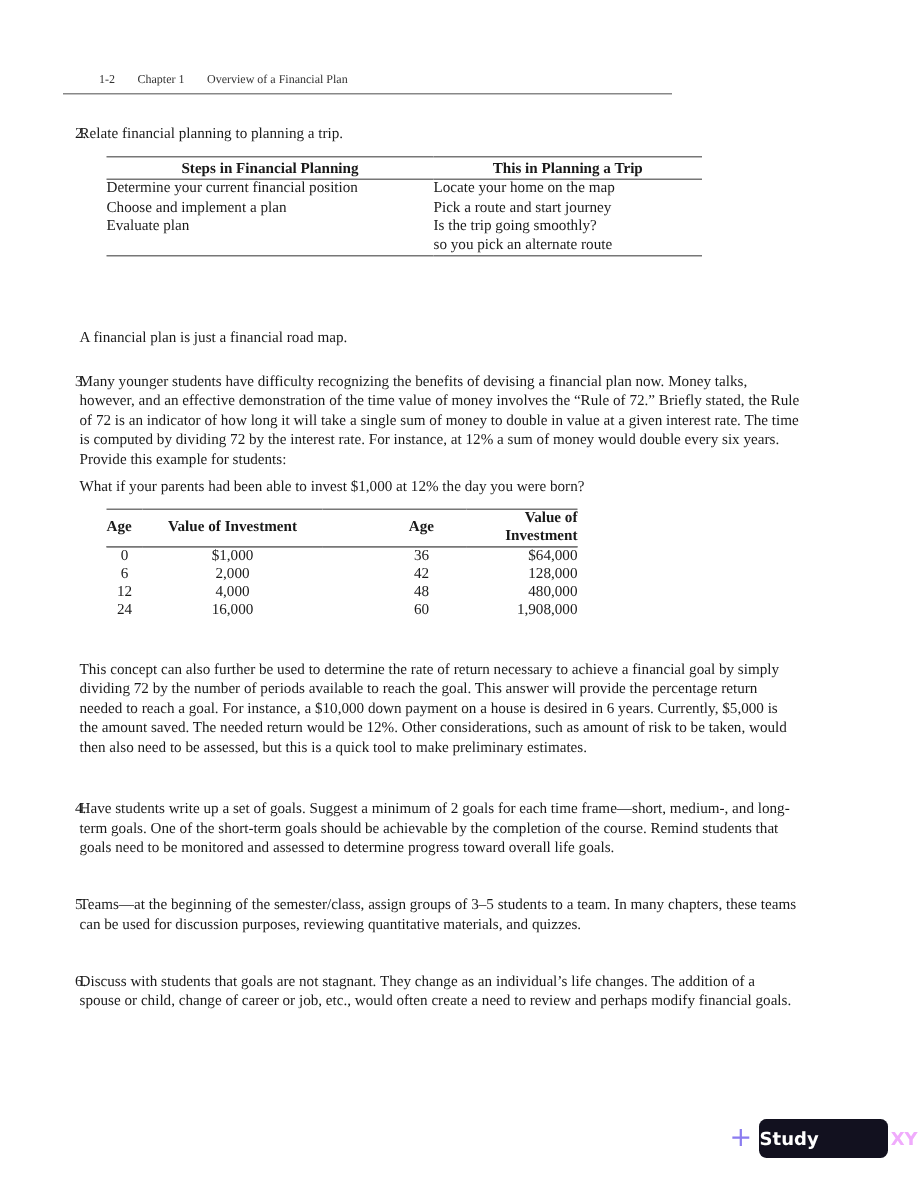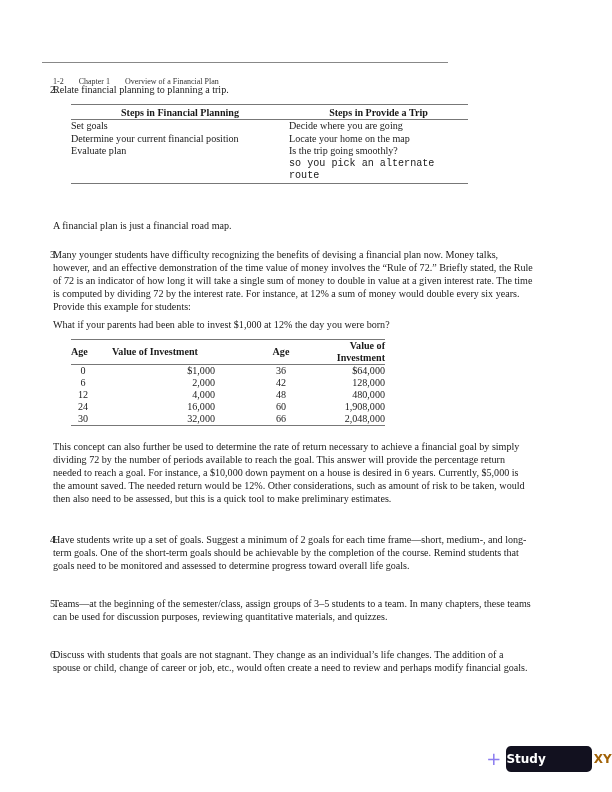--- a/index.html
+++ b/index.html
@@ -1,100 +1,99 @@
 <!DOCTYPE html>
 <html><head>
   <meta charset="utf-8">
   <style>
     html, body { margin: 0; padding: 0; }
     body {
       width: 612px; height: 792px; background: #ffffff; position: relative; overflow: hidden;
       font-family: "Liberation Serif", serif; color: #1a1a1a; font-size: 10.1px; line-height: 13px;
     }
     .header {
-      position: absolute; left: 53px; top: 48px; width: 398px; font-size: 8px; line-height: 10px;
+      position: absolute; left: 66px; top: 48px; width: 398px; font-size: 8px; line-height: 10px;
       color: #333;
-      margin-top: 29px;
     }
     .header span { margin-right: 13px; }
     .header-rule {
       position: absolute; left: 42px; top: 62px; width: 406px; height: 1px; background: #888;
     }
     .item { position: absolute; left: 50px; width: 500px; }
     .num { position: absolute; left: 0; top: 0; }
     .body { position: absolute; left: 3px; width: 480px; }
     p { margin: 0; }
 
     
     .trip-table {
       position: absolute; left: 71px; top: 104px; width: 397px; border-collapse: collapse;
     }
     .trip-table th {
       font-weight: bold; text-align: center; padding: 0; height: 14px; line-height: 13px;
       border-top: 1px solid #777; border-bottom: 1px solid #777;
     }
     .trip-table td { padding: 0; vertical-align: top; line-height: 12.5px; }
-    .trip-table tr.last td { border-bottom: 1px solid #777; font-family: Liberation Mono, monospace; }
+    .trip-table tr.last td { border-bottom: 1px solid #777; }
     .trip-table .c1 { width: 218px; }
 
     
     .age-table {
       position: absolute; left: 71px; top: 339px; width: 314px; border-collapse: collapse;
     }
     .age-table th {
       font-weight: bold; padding: 0; height: 13px; line-height: 12px;
       border-top: 1px solid #777; border-bottom: 1px solid #777;
     }
     .age-table td { padding: 0; line-height: 12px; }
     .age-table tr.last td { border-bottom: 1px solid #777; }
     .age-table .a1 { width: 24px; text-align: center; }
-    .age-table .v1 { width: 120px; text-align: right; padding-right: 0; }
+    .age-table .v1 { width: 120px; text-align: center; padding-right: 0; }
     .age-table .a2 { width: 60px; text-align: center; padding-left: 36px; }
     .age-table .v2 { text-align: right; }
     .age-table th.a1 { text-align: left; }
     .age-table th.v1 { text-align: center; }
 
     .badge {
       position: absolute; left: 506px; top: 746px; width: 86px; height: 26px; border-radius: 5px;
       background: #12111f; display: flex; align-items: center; justify-content: center;
       font-family: "DejaVu Sans", sans-serif; font-weight: bold; font-size: 12px; color: #ffffff;
     }
     .badge .plus { color: #8b7cf0; font-weight: normal; font-size: 18px; margin-right: 5px; line-height: 18px; }
-    .badge .xy { color: #a16207; margin-left: 48px; }
+    .badge .xy { color: #f0abfc; margin-left: 48px; }
   </style>
 </head>
 <body>
 
 <div class="header">
   <span>1-2</span>
   <span>Chapter 1</span>
   <span>Overview of a Financial Plan</span>
 </div>
 <div class="header-rule"></div>
 
 <div class="item" style="top:83px;">
   <span class="num">2.</span>
   <p class="body">Relate financial planning to planning a trip.</p>
 </div>
 
 <table class="trip-table">
   <thead>
     <tr>
       <th class="c1">Steps in Financial Planning</th>
-      <th>Steps in Provide a Trip</th>
+      <th>This in Planning a Trip</th>
     </tr>
   </thead>
   <tbody>
     <tr>
-        <td class="c1">Set goals</td>
-        <td>Decide where you are going</td>
+        <td class="c1">Determine your current financial position</td>
+        <td>Locate your home on the map</td>
       </tr>
     <tr>
-        <td class="c1">Determine your current financial position</td>
-        <td>Locate your home on the map</td>
+        <td class="c1">Choose and implement a plan</td>
+        <td>Pick a route and start journey</td>
       </tr>
     <tr>
         <td class="c1">Evaluate plan</td>
         <td>Is the trip going smoothly?</td>
       </tr>
     <tr class="last">
         <td class="c1"></td>
         <td>so you pick an alternate route</td>
       </tr>
   </tbody>
@@ -139,26 +138,20 @@
         <td class="v1">4,000</td>
         <td class="a2">48</td>
         <td class="v2">480,000</td>
       </tr>
     <tr>
         <td class="a1">24</td>
         <td class="v1">16,000</td>
         <td class="a2">60</td>
         <td class="v2">1,908,000</td>
       </tr>
-    <tr class="last">
-        <td class="a1">30</td>
-        <td class="v1">32,000</td>
-        <td class="a2">66</td>
-        <td class="v2">2,048,000</td>
-      </tr>
   </tbody>
 </table>
 
 <div class="item" style="top:440px;">
   <p class="body">This concept can also further be used to determine the rate of return necessary to achieve a financial goal by simply dividing 72 by the number of periods available to reach the goal. This answer will provide the percentage return needed to reach a goal. For instance, a $10,000 down payment on a house is desired in 6 years. Currently, $5,000 is the amount saved. The needed return would be 12%. Other considerations, such as amount of risk to be taken, would then also need to be assessed, but this is a quick tool to make preliminary estimates.</p>
 </div>
 
 <div class="item" style="top:533px;">
   <span class="num">4.</span>
   <p class="body">Have students write up a set of goals. Suggest a minimum of 2 goals for each time frame—short, medium-, and long-term goals. One of the short-term goals should be achievable by the completion of the course. Remind students that goals need to be monitored and assessed to determine progress toward overall life goals.</p>

